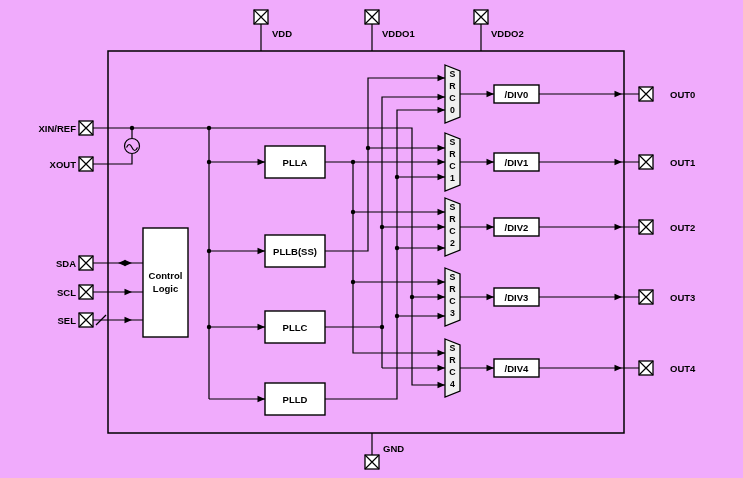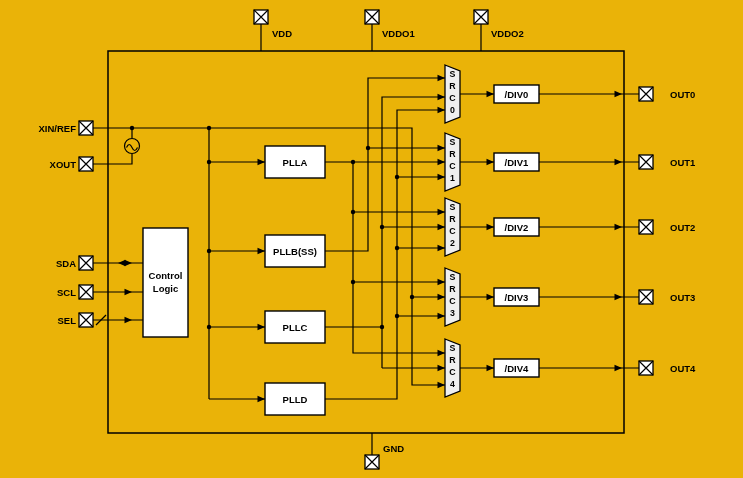--- a/index.html
+++ b/index.html
@@ -1,16 +1,16 @@
 <!DOCTYPE html>
 <html><head>
 <meta charset="utf-8">
 <style>
   html,body{margin:0;padding:0;background:#ffffff;}
-  .page{width:743px;height:478px;background:#eab308;position:relative;overflow:hidden;}
+  .page{width:743px;height:478px;background:#f0abfc;position:relative;overflow:hidden;}
   svg{display:block;}
   .w{stroke:#000;stroke-width:1.2;fill:none;}
   .bd{stroke:#000;stroke-width:1.5;fill:none;}
   .box{stroke:#000;stroke-width:1.4;fill:#fff;}
   .mux{stroke:#000;stroke-width:1.3;fill:#efefef;}
   .pinb{stroke:#000;stroke-width:1.3;fill:#fff;}
   .arr{fill:#000;stroke:none;}
   .dot{fill:#000;stroke:none;}
   .t{font:bold 9.5px "Liberation Sans",sans-serif;fill:#000;}
   .tm{font:bold 9.5px "Liberation Sans",sans-serif;fill:#000;text-anchor:middle;}

